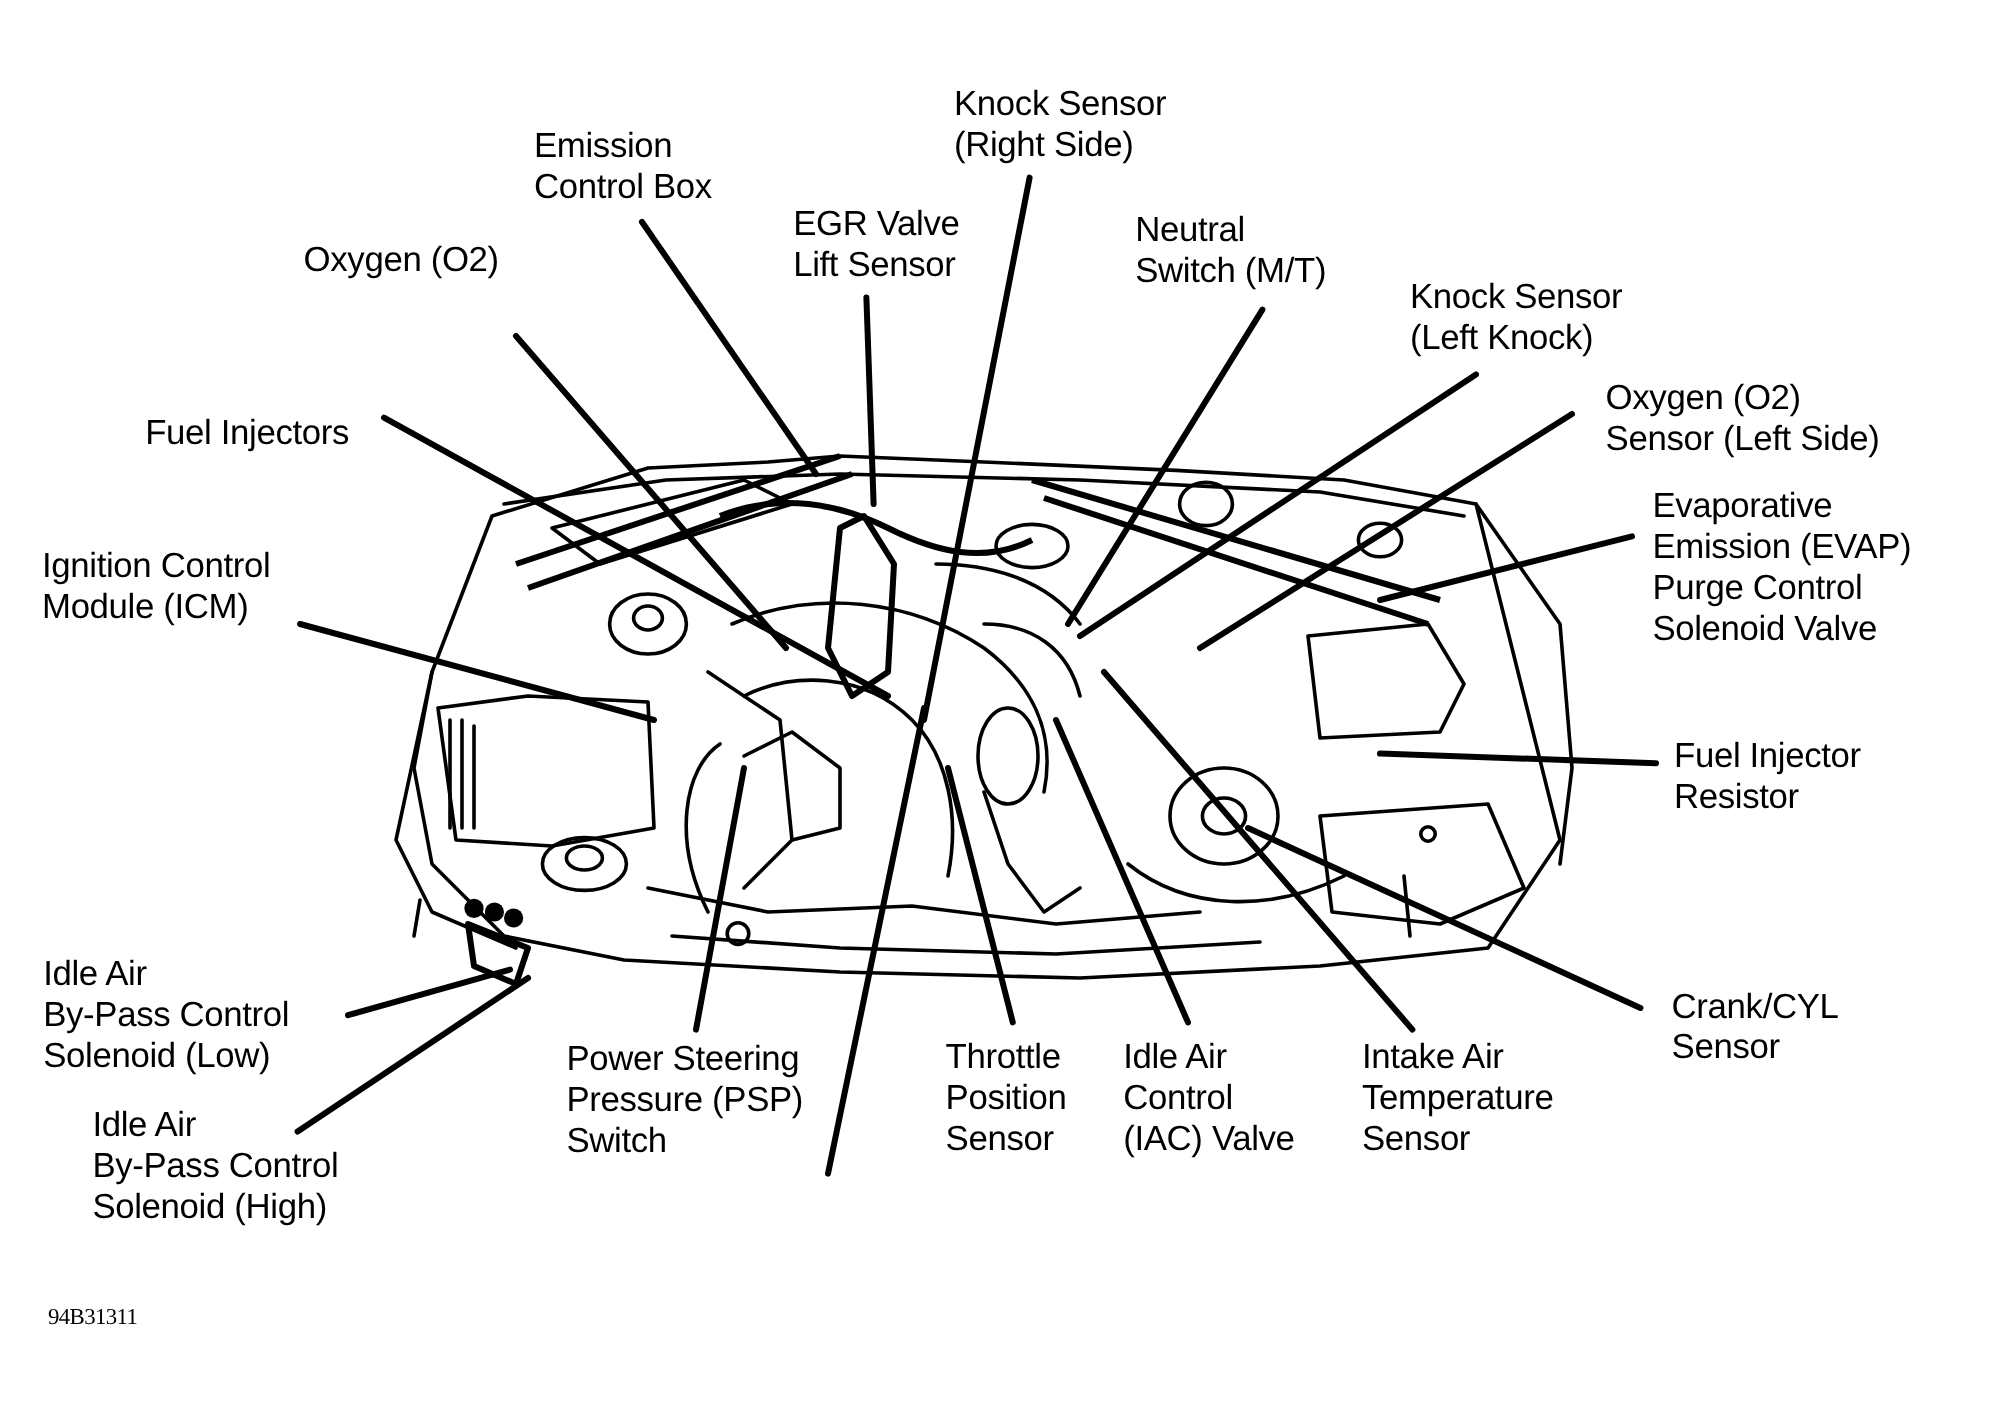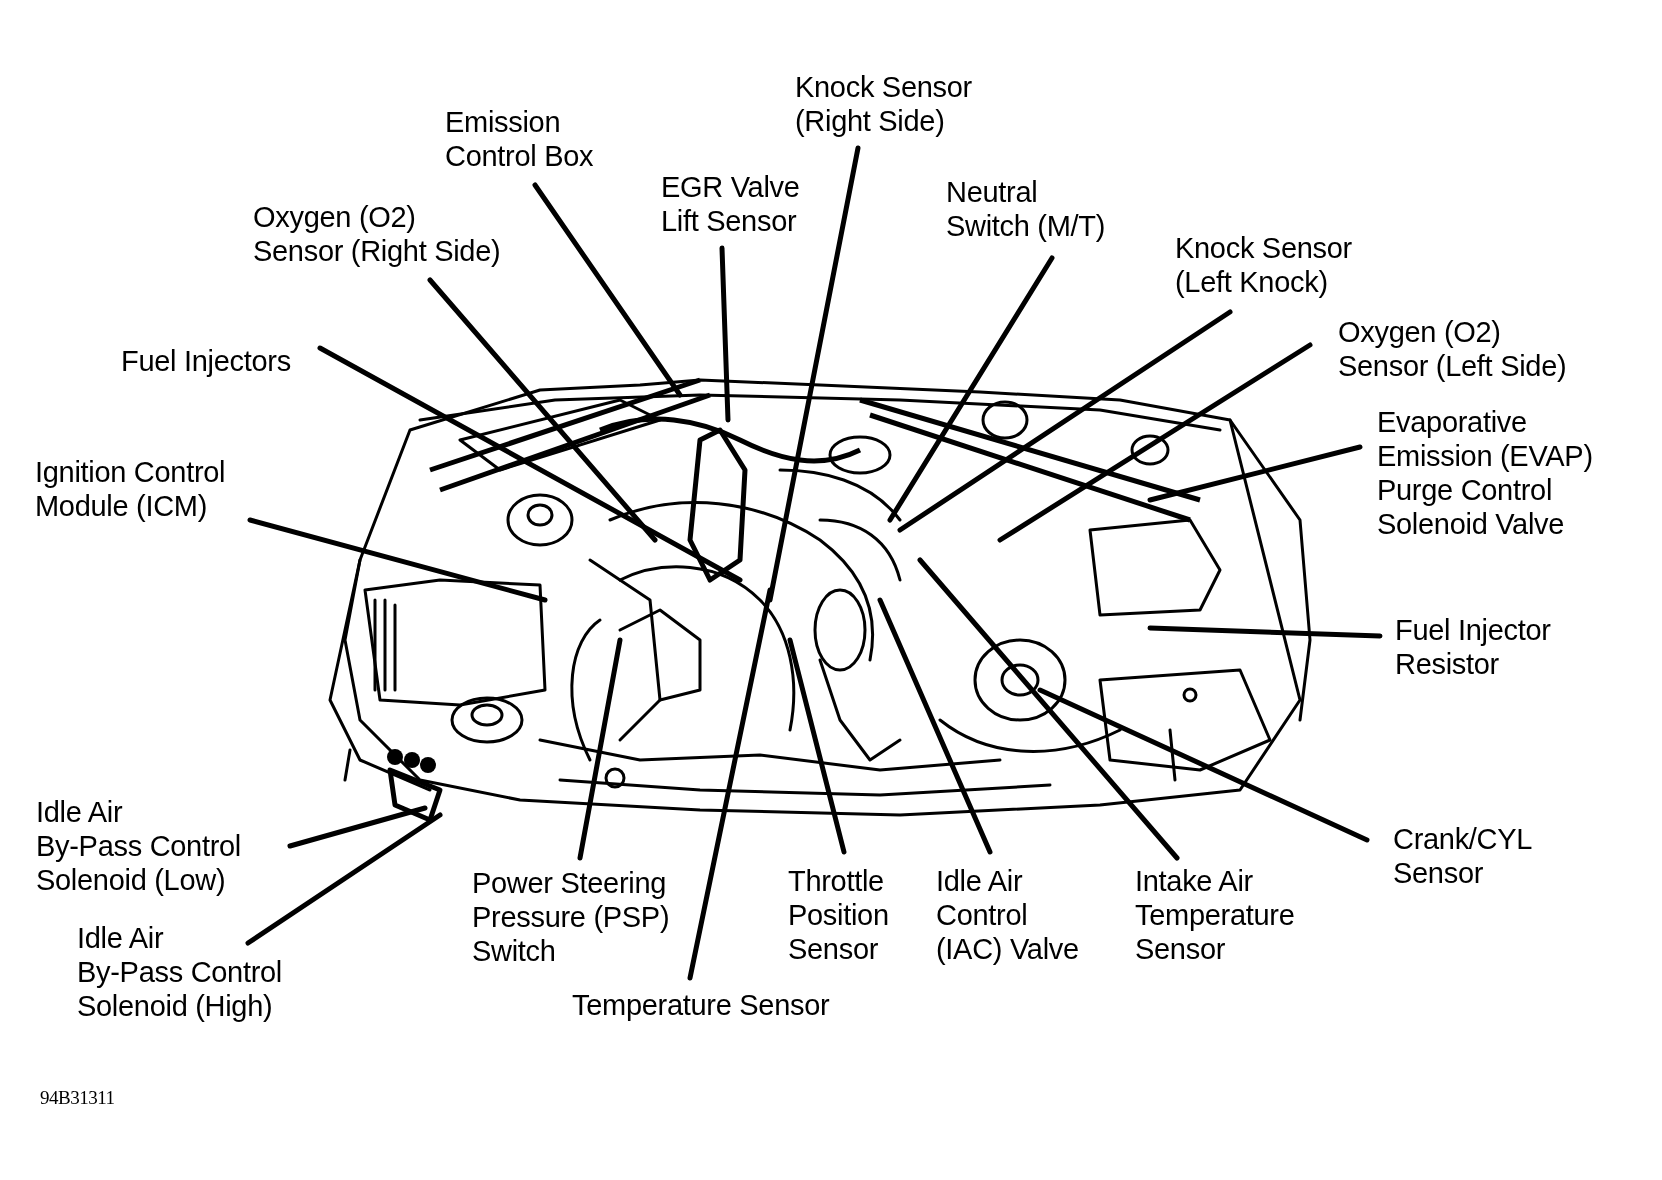--- a/index.html
+++ b/index.html
@@ -114,21 +114,20 @@
 <div class="label" style="left:661px; top:170px;">
   <span>EGR Valve</span>
   <span>Lift Sensor</span>
 </div>
 <div class="label" style="left:946px; top:175px;">
   <span>Neutral</span>
   <span>Switch (M/T)</span>
 </div>
 <div class="label" style="left:253px; top:200px;">
   <span>Oxygen (O2)</span>
-  <span>Sensor (Right Side)</span>
 </div>
 <div class="label" style="left:1175px; top:231px;">
   <span>Knock Sensor</span>
   <span>(Left Knock)</span>
 </div>
 <div class="label" style="left:121px; top:308px;margin-top:36px;">
   <span>Fuel Injectors</span>
 </div>
 <div class="label" style="left:1338px; top:315px;">
   <span>Oxygen (O2)</span>
@@ -176,16 +175,15 @@
 <div class="label" style="left:1135px; top:864px;">
   <span>Intake Air</span>
   <span>Temperature</span>
   <span>Sensor</span>
 </div>
 <div class="label" style="left:1393px; top:822px;">
   <span>Crank/CYL</span>
   <span>Sensor</span>
 </div>
 <div class="label" style="left:572px; top:988px;">
-  <span>Temperature Sensor</span>
 </div>
 
 <div class="fig-id">94B31311</div>
 
 </body></html>

